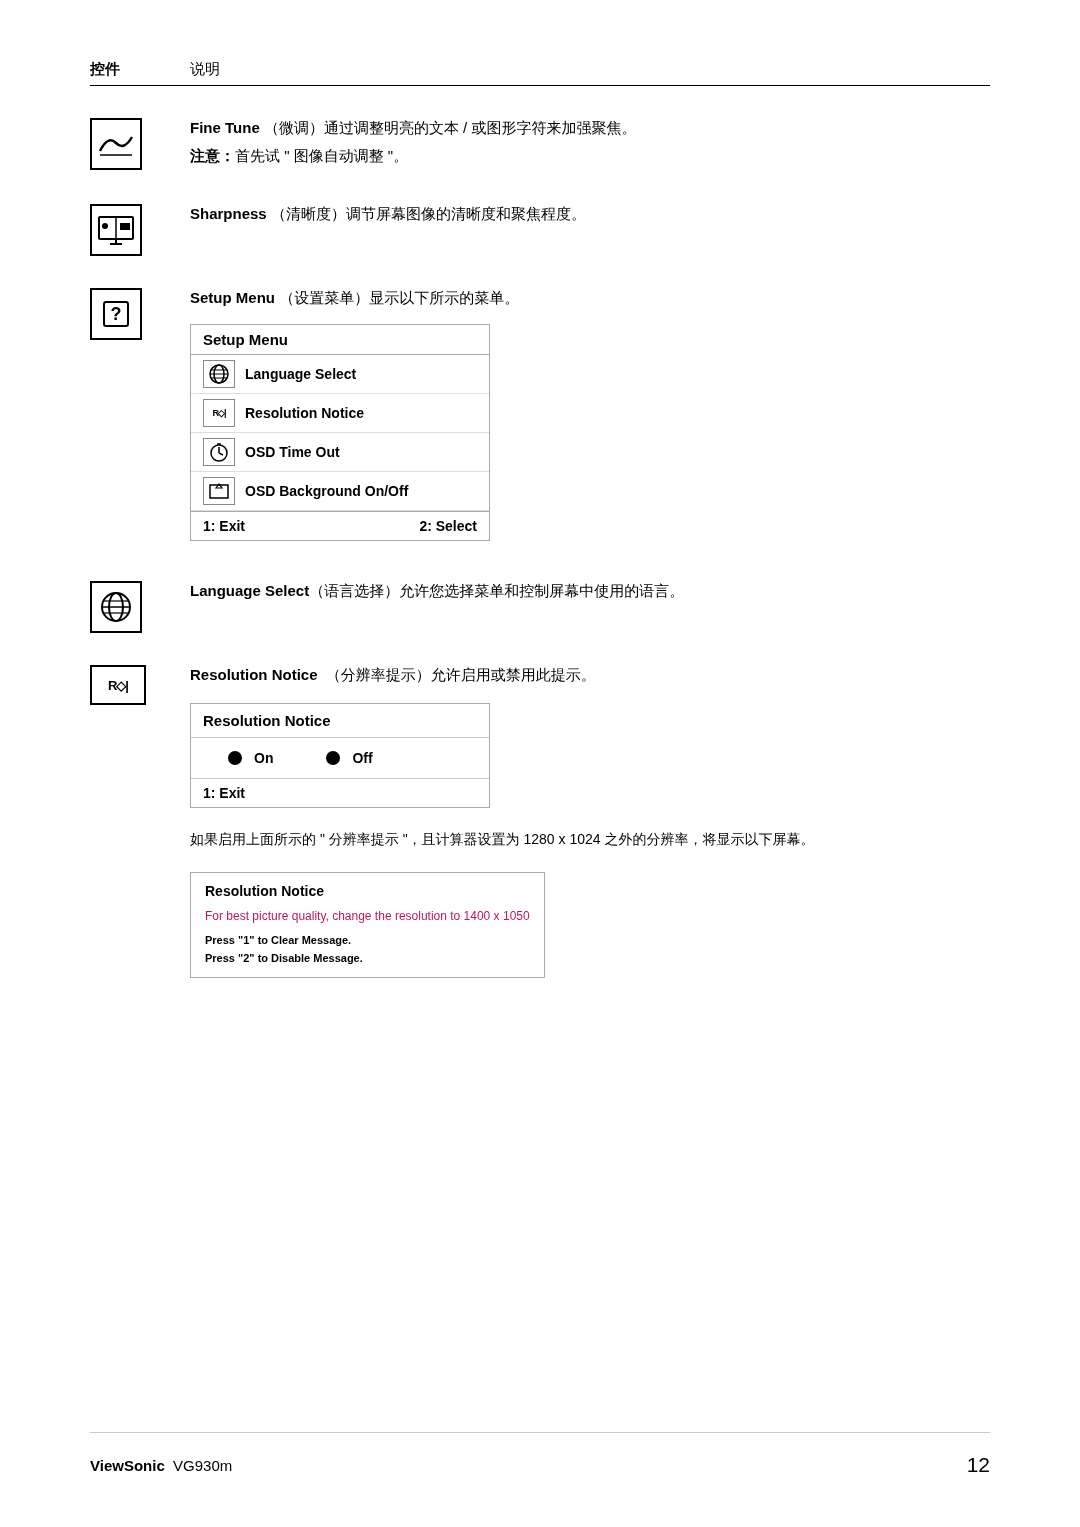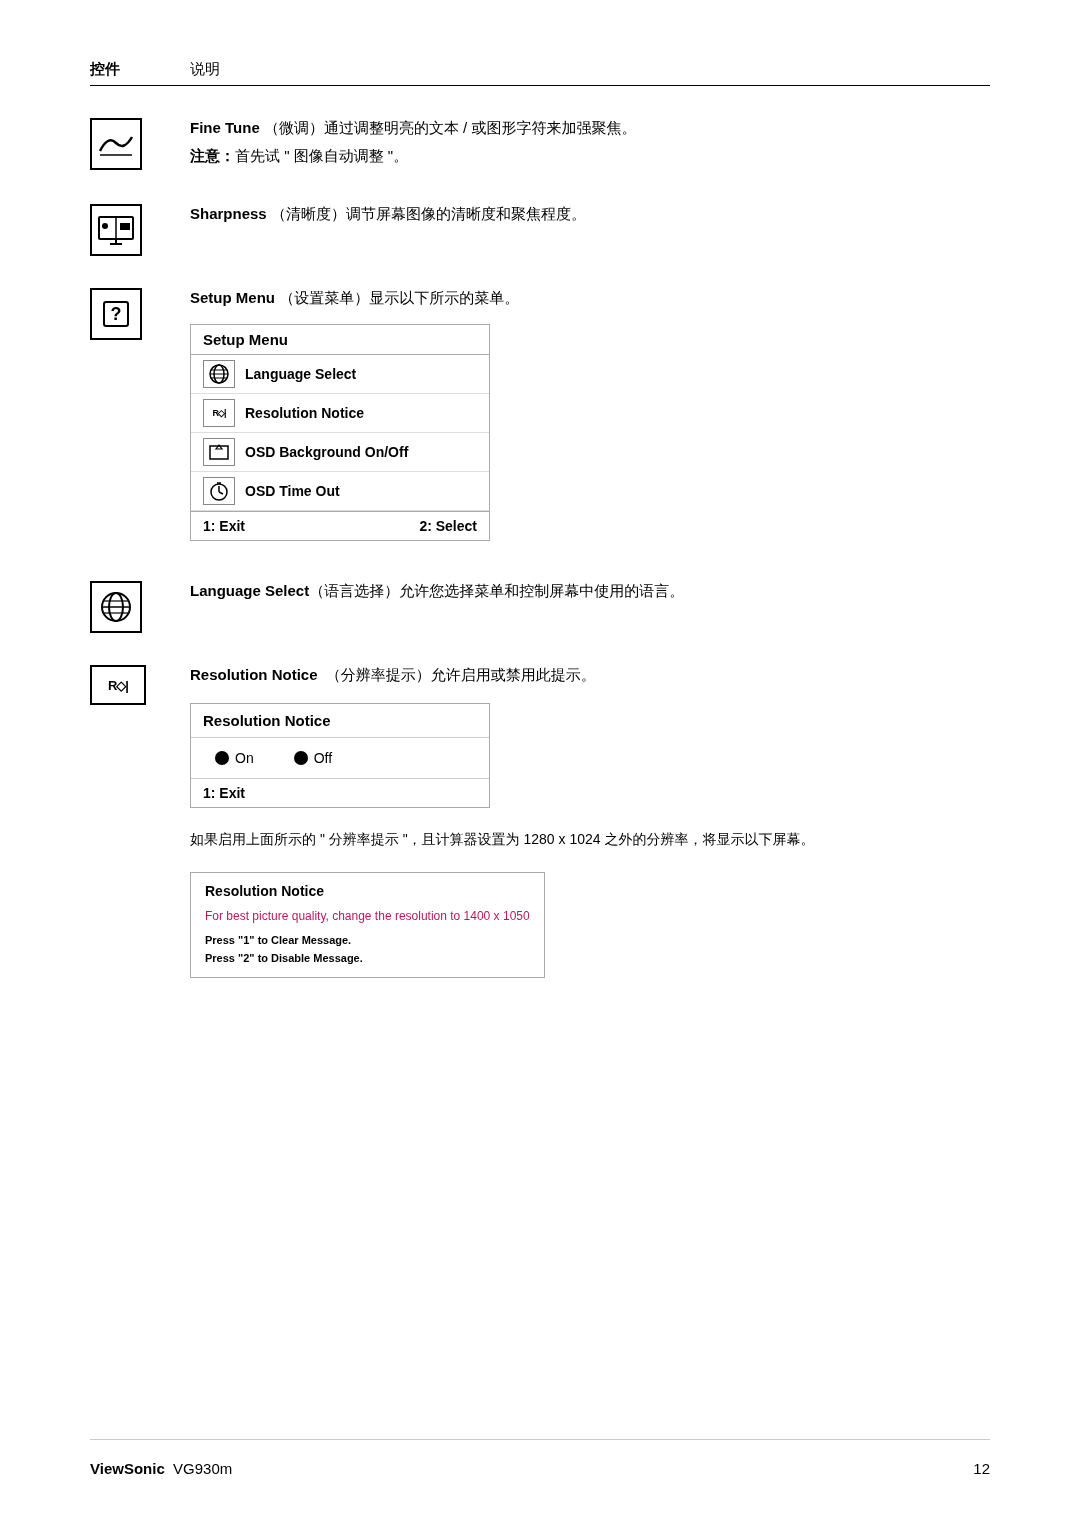--- a/index.html
+++ b/index.html
@@ -141,23 +141,24 @@
       flex-direction: row;
       align-items: center;
       padding: 12px 24px;
       border-top: 1px solid #ccc;
       border-bottom: 1px solid #ccc;
       gap: 40px;
     }
     .rn-option {
       display: flex;
       align-items: center;
-      gap: 6px;
-      font-weight: normal;
-      font-size: 14px;
+      gap: 12px;
+      font-weight: bold;
+      font-size: 14px;
+      margin-left: 13px;
     }
     .radio-filled {
       width: 14px;
       height: 14px;
       border-radius: 50%;
       background: #000;
       display: inline-block;
     }
     .rn-footer {
       padding: 6px 12px;
@@ -209,21 +210,21 @@
     }
     .footer-brand {
       font-weight: bold;
       font-size: 15px;
     }
     .footer-model {
       font-weight: normal;
       font-size: 15px;
     }
     .footer-page {
-      font-size: 15px;
+      font-size: 21px;
     }
   </style>
 </head>
 <body>
 
 <div class="page">
 
   <div class="header-row">
     <div class="header-col1">控件</div>
     <div class="header-col2">说明</div>
@@ -312,38 +313,38 @@
           <div class="menu-icon" style="font-size:9px;font-weight:bold;letter-spacing:-1px;">R◇|</div>
           <span class="menu-item-label">Resolution Notice</span>
         </div>
 
         
 
         
         <div class="menu-item-row">
           <div class="menu-icon">
             <svg width="22" height="22" viewBox="0 0 22 22">
-              <rect x="2" y="5" width="18" height="13" stroke="#000" stroke-width="1.5" fill="none"></rect>
-              <polygon points="11,4 8,8 14,8" fill="none" stroke="#000" stroke-width="1.2"></polygon>
-            </svg>
-          </div>
-          <span class="menu-item-label">OSD Background On/Off</span>
-        </div>
-
-        
-        <div class="menu-item-row">
-          <div class="menu-icon">
-            <svg width="22" height="22" viewBox="0 0 22 22">
               <circle cx="11" cy="12" r="8" stroke="#000" stroke-width="1.5" fill="none"></circle>
               <line x1="11" y1="12" x2="11" y2="6" stroke="#000" stroke-width="1.5"></line>
               <line x1="11" y1="12" x2="15" y2="14" stroke="#000" stroke-width="1.5"></line>
               <line x1="9" y1="3" x2="13" y2="3" stroke="#000" stroke-width="1.5"></line>
             </svg>
           </div>
           <span class="menu-item-label">OSD Time Out</span>
+        </div>
+
+        
+        <div class="menu-item-row">
+          <div class="menu-icon">
+            <svg width="22" height="22" viewBox="0 0 22 22">
+              <rect x="2" y="5" width="18" height="13" stroke="#000" stroke-width="1.5" fill="none"></rect>
+              <polygon points="11,4 8,8 14,8" fill="none" stroke="#000" stroke-width="1.2"></polygon>
+            </svg>
+          </div>
+          <span class="menu-item-label">OSD Background On/Off</span>
         </div>
 
         <div class="menu-footer">
           <span>1: Exit</span>
           <span>2: Select</span>
         </div>
       </div>
 
     </div>
   </div>

